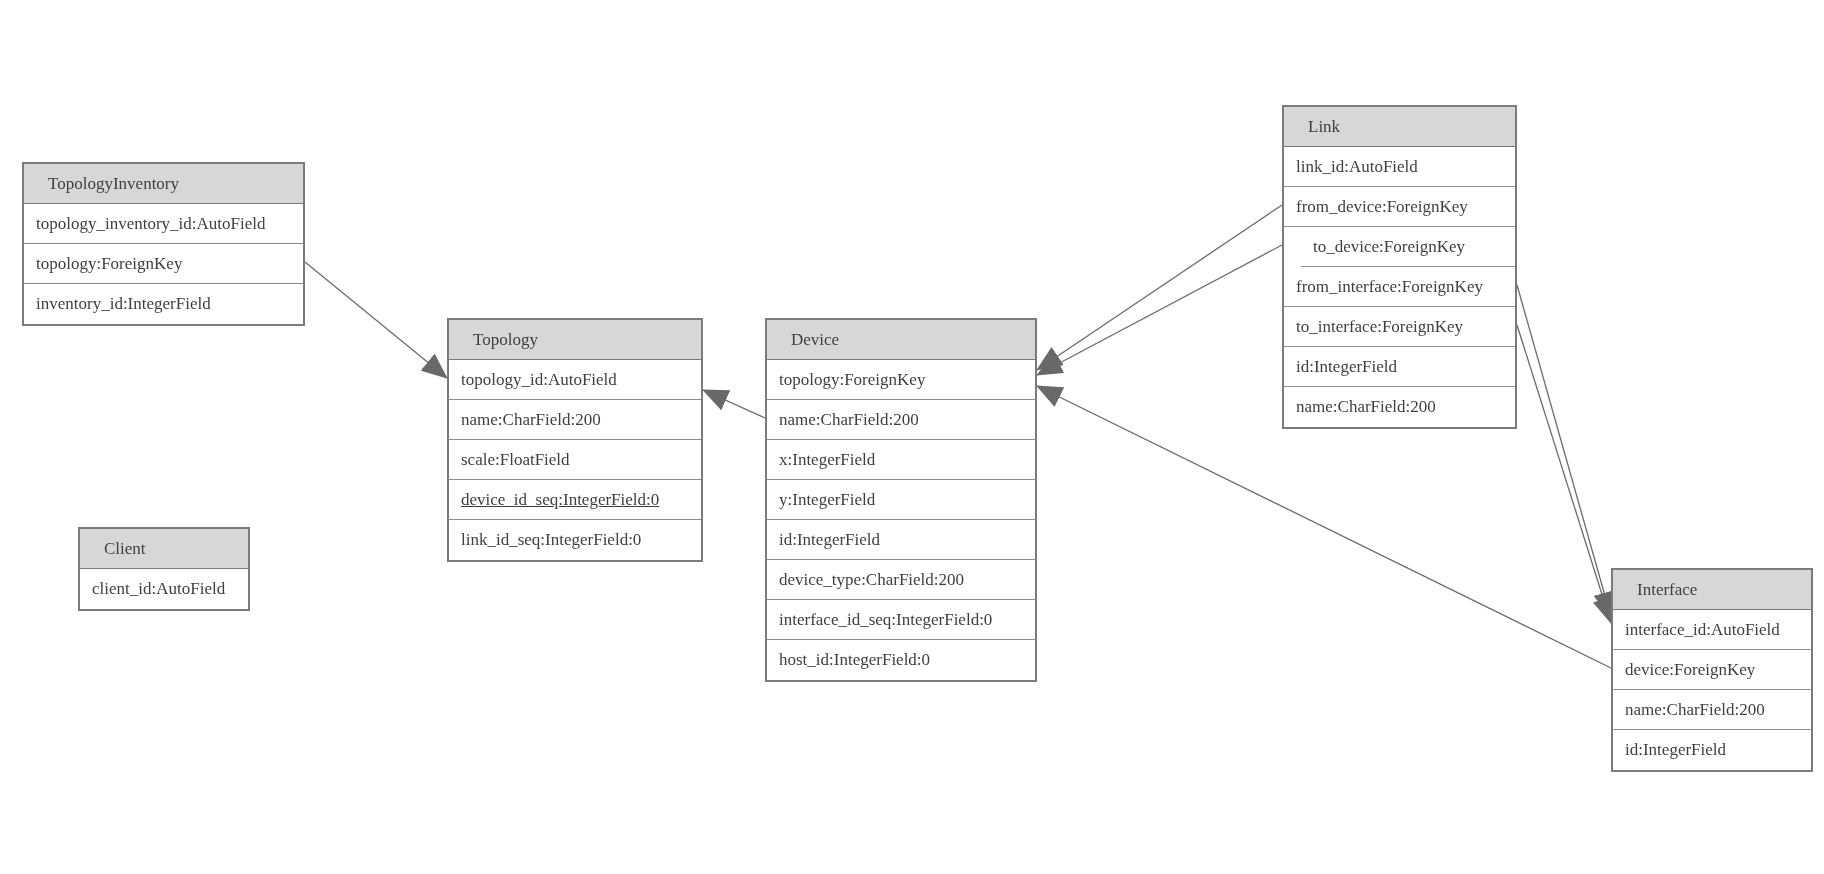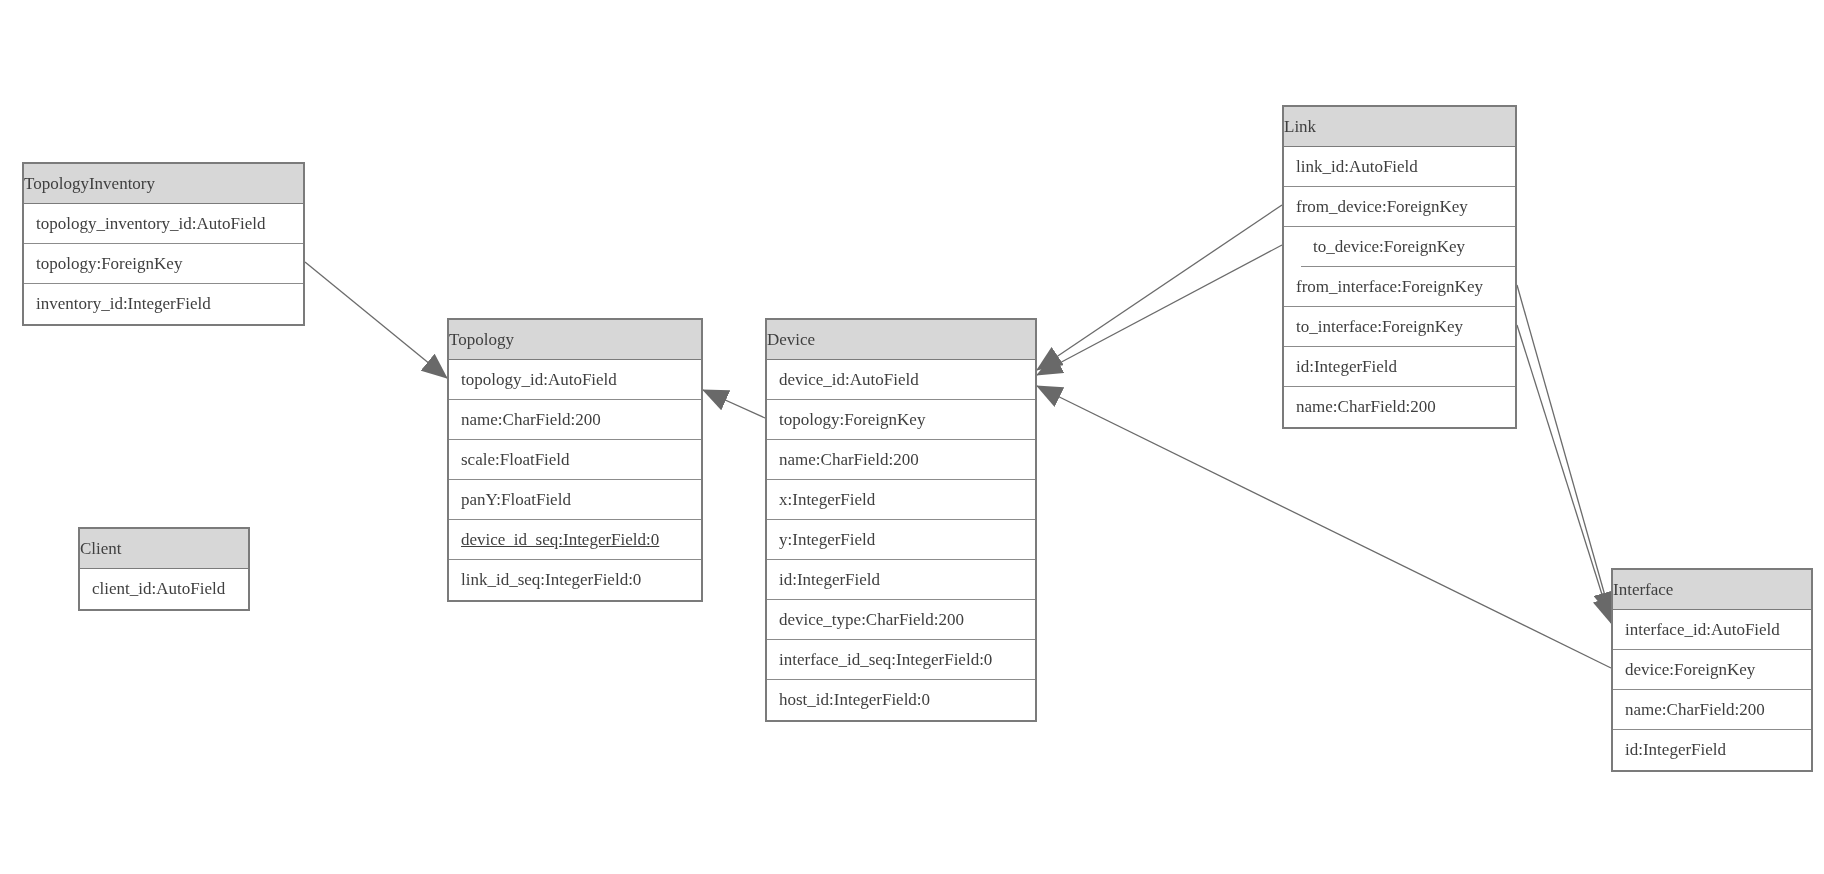--- a/index.html
+++ b/index.html
@@ -30,21 +30,21 @@
     background: #ffffff;
   }
   .entity-header {
     box-sizing: border-box;
     background: #d7d7d7;
     border-bottom: 1px solid #7b7b7b;
     color: #3f3f3f;
     font-size: 17px;
     display: flex;
     align-items: center;
-    padding-left: 0;
+    padding-left: 24px;
     white-space: nowrap;
     overflow: hidden;
   }
   .entity-row {
     box-sizing: border-box;
     border-bottom: 1px solid #8c8c8c;
     color: #3f3f3f;
     font-size: 17px;
     display: flex;
     align-items: center;
@@ -82,31 +82,29 @@
         <div class="entity-header" style="height: 40px; background: rgb(215, 215, 215);">TopologyInventory</div>
         <div class="entity-row" style="height: 40px;">topology_inventory_id:AutoField</div>
         <div class="entity-row" style="height: 40px;">topology:ForeignKey</div>
         <div class="entity-row" style="height: 40px; padding-left: 12px;">inventory_id:IntegerField</div>
       </div>
       <div class="entity" style="left: 447px; top: 318px; width: 256px;">
         <div class="entity-header" style="height: 40px; background: rgb(215, 215, 215);">Topology</div>
         <div class="entity-row" style="height: 40px;">topology_id:AutoField</div>
         <div class="entity-row" style="height: 40px;">name:CharField:200</div>
         <div class="entity-row" style="height: 40px;">scale:FloatField</div>
-        <div class="entity-row" style="height: 40px;">panY:FloatField</div>
         <div class="entity-row" style="height: 40px; text-decoration: underline;">device_id_seq:IntegerField:0</div>
         <div class="entity-row" style="height: 40px;">link_id_seq:IntegerField:0</div>
       </div>
       <div class="entity" style="left: 78px; top: 527px; width: 172px; text-align: right;">
         <div class="entity-header" style="height: 40px; background: rgb(215, 215, 215);">Client</div>
         <div class="entity-row" style="height: 40px;">client_id:AutoField</div>
       </div>
       <div class="entity" style="left: 765px; top: 318px; width: 272px;">
         <div class="entity-header" style="height: 40px; background: rgb(215, 215, 215);">Device</div>
-        <div class="entity-row" style="height: 40px;">device_id:AutoField</div>
         <div class="entity-row" style="height: 40px;">topology:ForeignKey</div>
         <div class="entity-row" style="height: 40px;">name:CharField:200</div>
         <div class="entity-row" style="height: 40px;">x:IntegerField</div>
         <div class="entity-row" style="height: 40px;">y:IntegerField</div>
         <div class="entity-row" style="height: 40px;">id:IntegerField</div>
         <div class="entity-row" style="height: 40px;">device_type:CharField:200</div>
         <div class="entity-row" style="height: 40px;">interface_id_seq:IntegerField:0</div>
         <div class="entity-row" style="height: 40px;">host_id:IntegerField:0</div>
       </div>
       <div class="entity" style="left: 1282px; top: 105px; width: 235px;">

